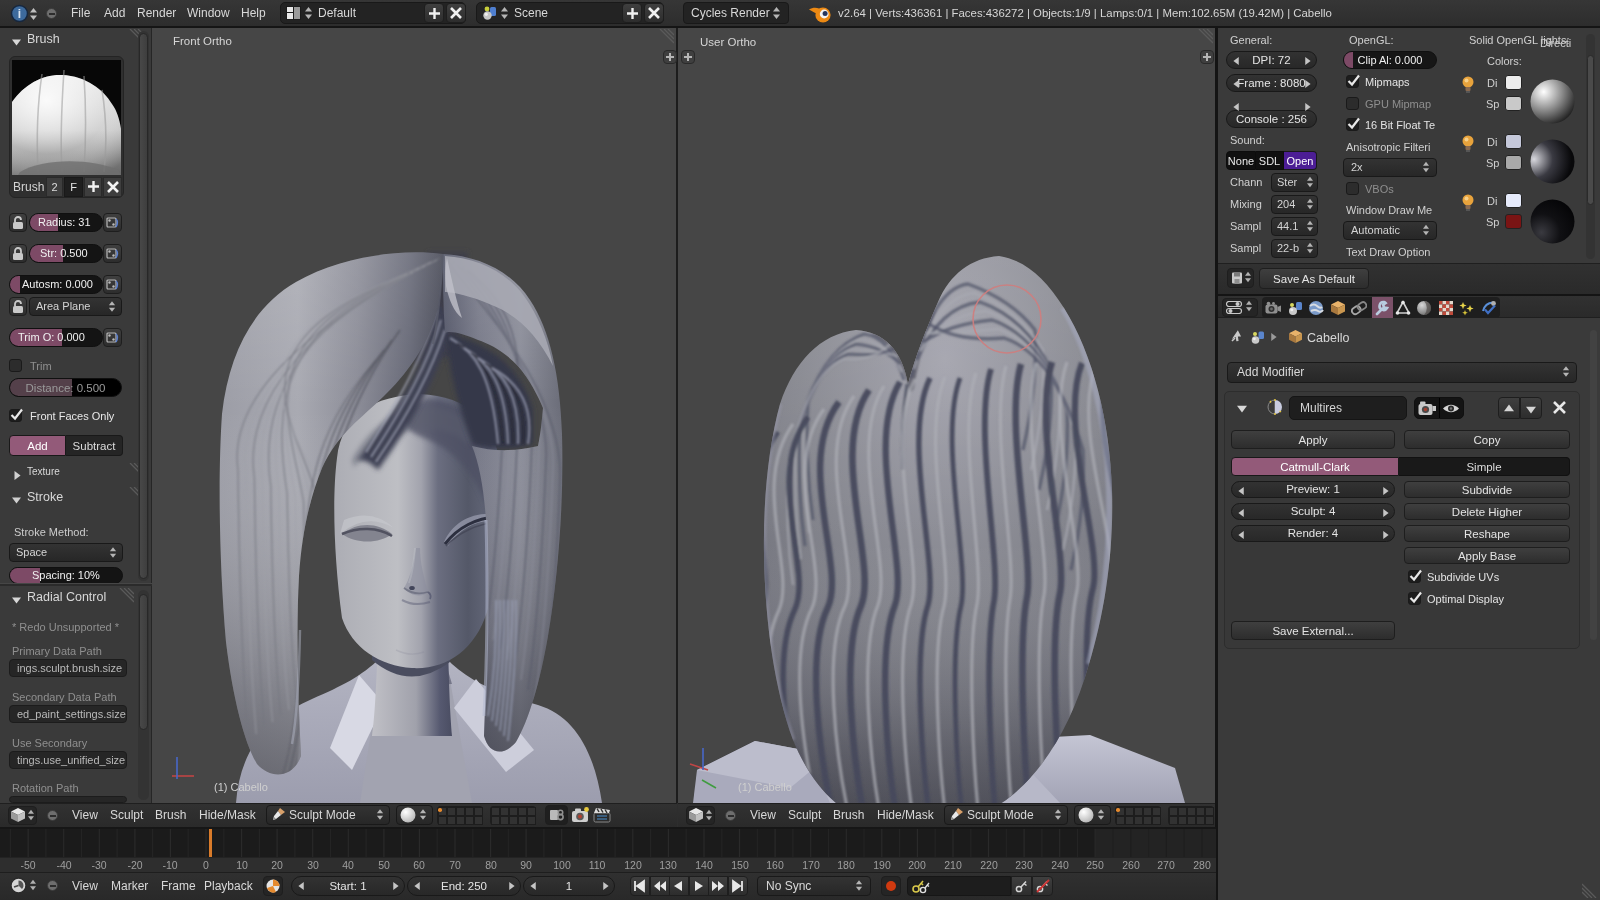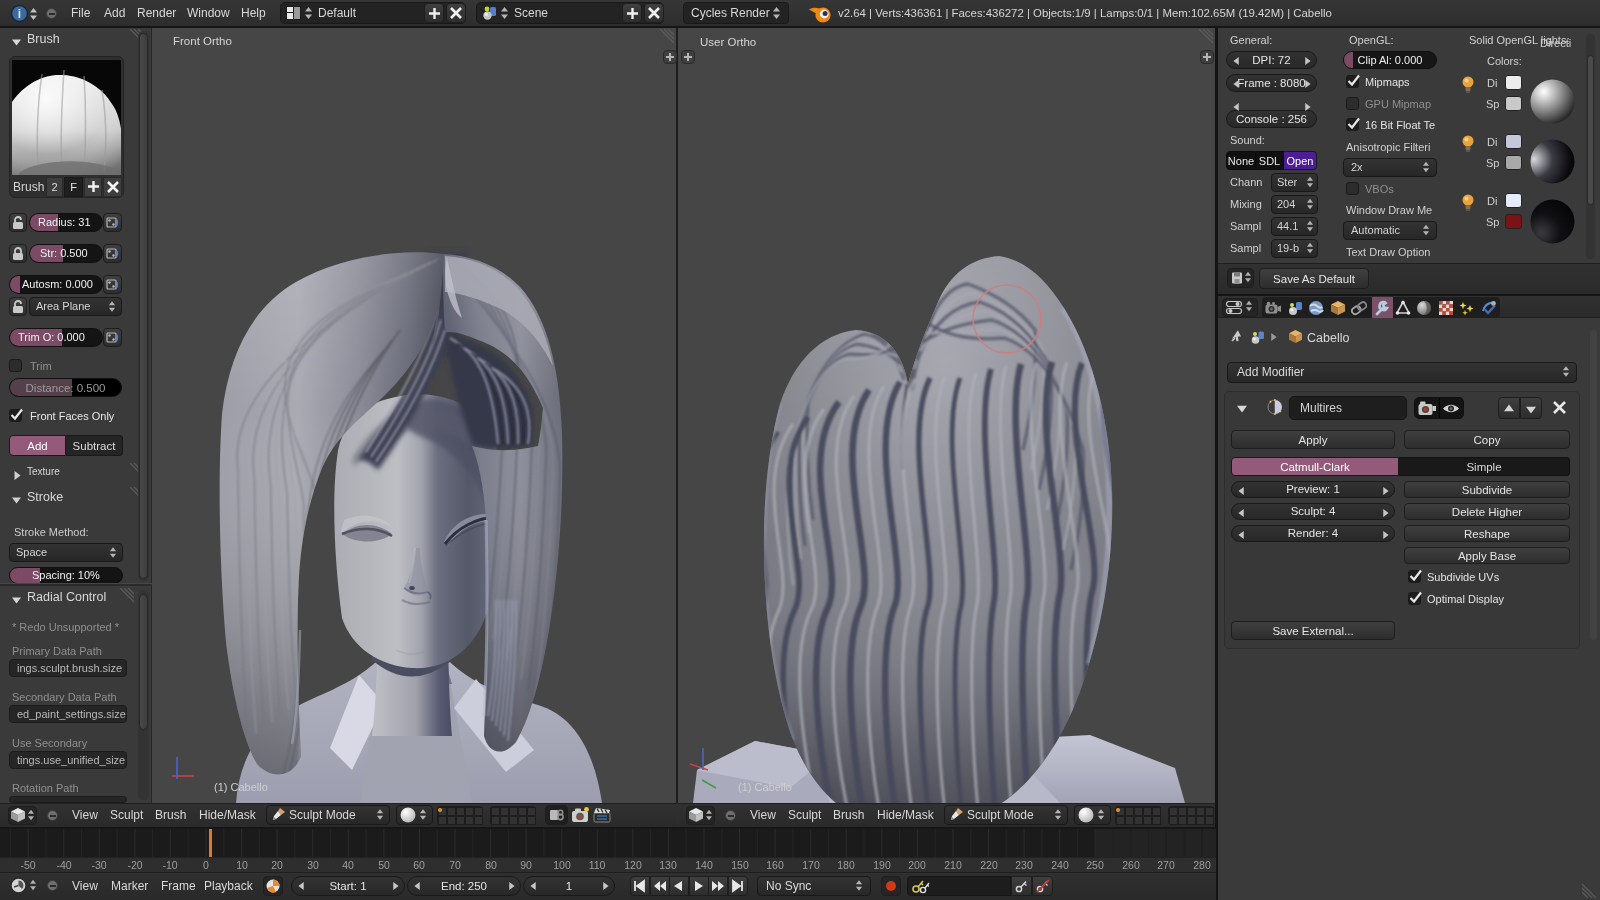--- a/index.html
+++ b/index.html
@@ -950,21 +950,21 @@
     </svg>
     <div class="t11" style="left:1230px;top:220px;color:#d0d0d0">Sampl</div>
     <div class="menu" style="left:1271px;top:217px;width:47px;height:19px"></div>
     <div class="t11" style="left:1277px;top:220px">44.1</div>
     <svg style="position:absolute;left:1306px;top:220px" width="8" height="12" viewBox="0 0 9 14">
       <polygon points="4.5,1 8,5.5 1,5.5" fill="#b5b5b5"></polygon>
       <polygon points="4.5,13 8,8.5 1,8.5" fill="#b5b5b5"></polygon>
     </svg>
     <div class="t11" style="left:1230px;top:242px;color:#d0d0d0">Sampl</div>
     <div class="menu" style="left:1271px;top:239px;width:47px;height:19px"></div>
-    <div class="t11" style="left:1277px;top:242px">19-b</div>
+    <div class="t11" style="left:1277px;top:242px">22-b</div>
     <svg style="position:absolute;left:1306px;top:242px" width="8" height="12" viewBox="0 0 9 14">
       <polygon points="4.5,1 8,5.5 1,5.5" fill="#b5b5b5"></polygon>
       <polygon points="4.5,13 8,8.5 1,8.5" fill="#b5b5b5"></polygon>
     </svg>
     <div class="t11" style="left:1349px;top:34px;color:#d0d0d0">OpenGL:</div>
     <div class="slider" style="left:1343px;top:51px;width:94px;height:18px">
       <div class="fill" style="width:9px"></div>
       <div style="position:relative;color:#f0f0f0;font-size:11px;line-height:17px">Clip Al: 0.000</div>
     </div>
     <div style="position:absolute;left:1346px;top:75px;width:13px;height:13px;background:#1d1d1d;border:1px solid #1a1a1a;border-radius:3px"></div>

